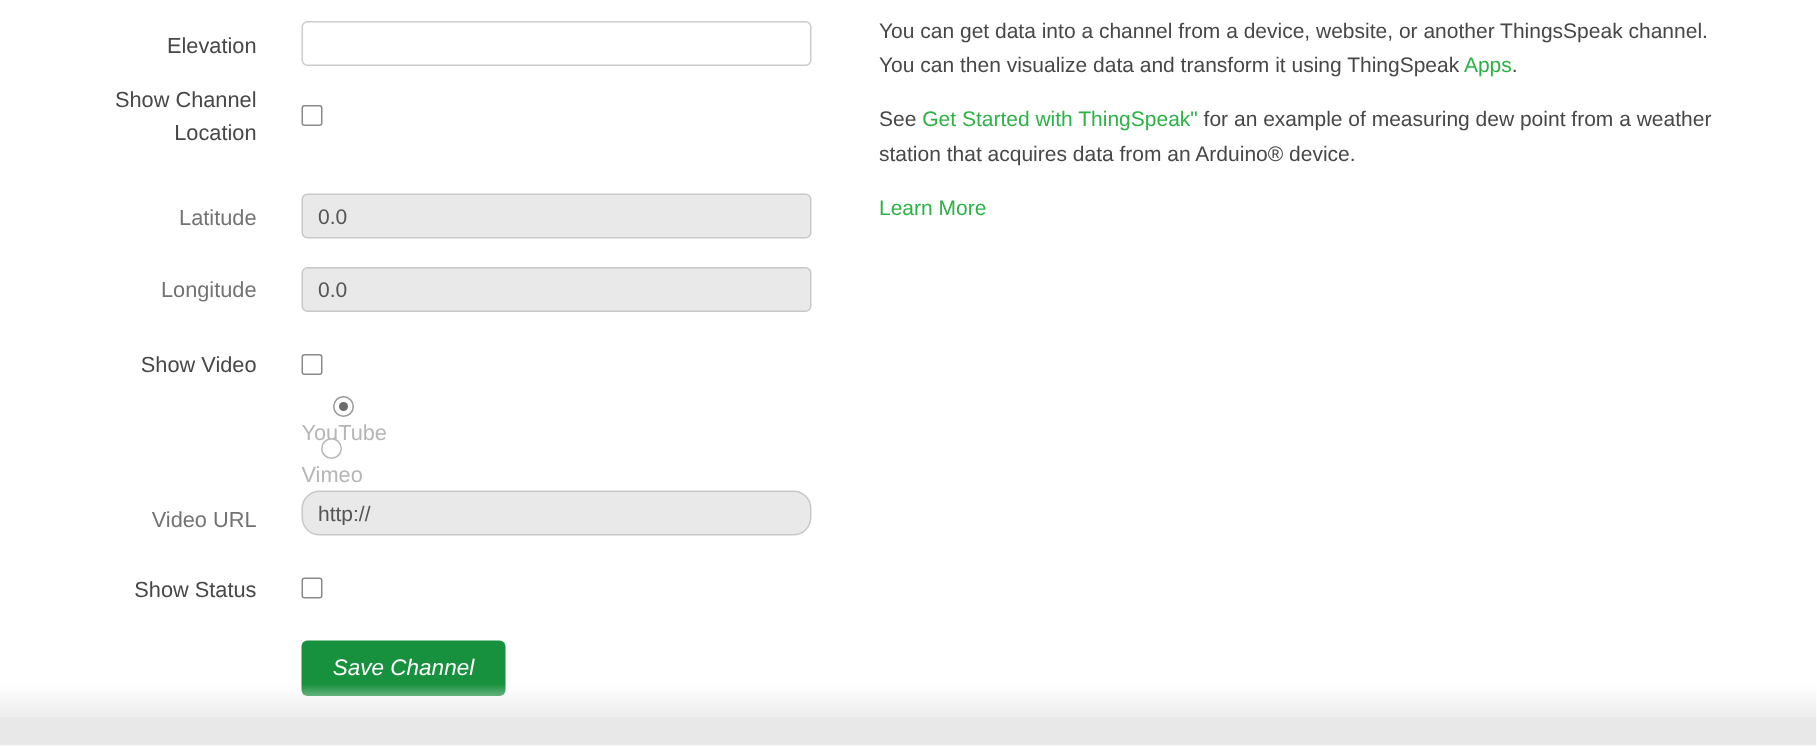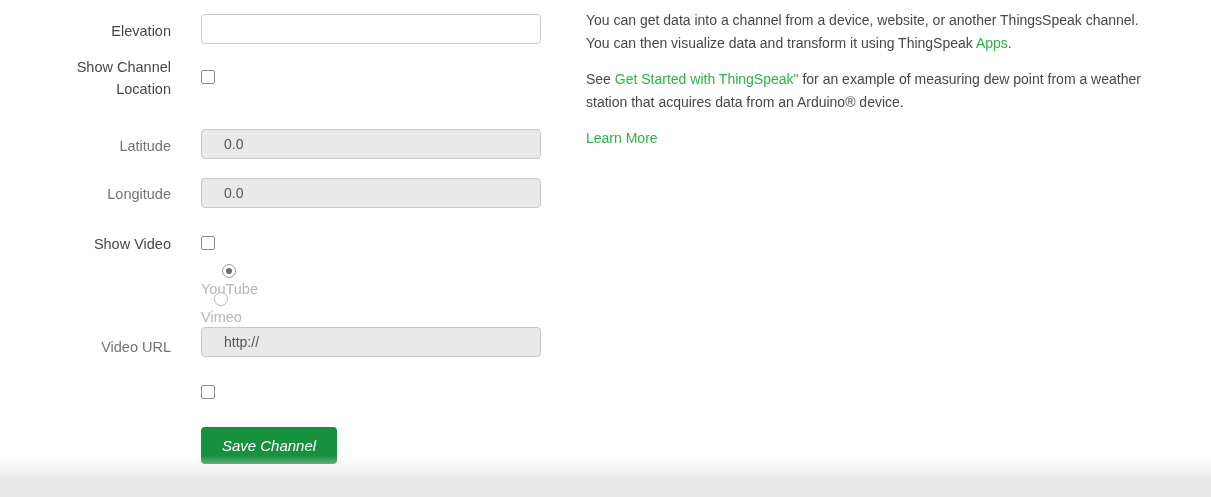--- a/index.html
+++ b/index.html
@@ -16,21 +16,21 @@
     font-size:14.5px;
     line-height:22px;
     color:#474747;
   }
   .flabel.dis{color:#737373;}
   .tinput{
     position:absolute;
     width:340px;height:30px;
     border:1px solid #cccccc;
     border-radius:4px;
-    padding:0 22px;
+    padding:0 10px;
     font-family:"Liberation Sans",sans-serif;
     font-size:14px;
     color:#555555;
     background:#ffffff;
     box-sizing:border-box;
     outline:none;
   }
   .tinput:disabled{
     background:#e9e9e9;
     color:#555555;
@@ -139,22 +139,23 @@
   <div class="radio-row" style="left:201px;top:264px;">
     <input type="radio" name="video-service" class="radio" disabled="" checked="checked" style="">
     <span class="radio-label">YouTube</span>
   </div>
   <div class="radio-row" style="left:201px;top:292px;">
     <input type="radio" name="video-service" class="radio" disabled="" style="">
     <span class="radio-label">Vimeo</span>
   </div>
 
   <label class="flabel dis" style="left:0;top:336px;width:171px;">Video URL</label>
-  <input type="text" class="tinput" style="left: 201px; top: 327px;" disabled="" value="http://">
+  <input type="text" class="tinput" style="left: 201px; top: 327px; border-radius: 12px;" disabled="" value="http://">
 
+  <label class="flabel" style="left:0;top:383px;width:171px;">Show Status</label>
   <input type="checkbox" class="cb" style="left: 201px; top: 385px;">
 
   <button class="save-btn">Save Channel</button>
 
   <div class="help">
     <p><span>You can get data into a channel from a device, website, or another ThingsSpeak channel. You can then visualize data and transform it using ThingSpeak </span><a class="green-link">Apps</a><span>.</span></p>
     <p><span>See </span><a class="green-link">Get Started with ThingSpeak"</a><span> for an example of measuring dew point from a weather station that acquires data from an Arduino® device.</span></p>
     <a class="green-link learn-more">Learn More</a>
   </div>
 

